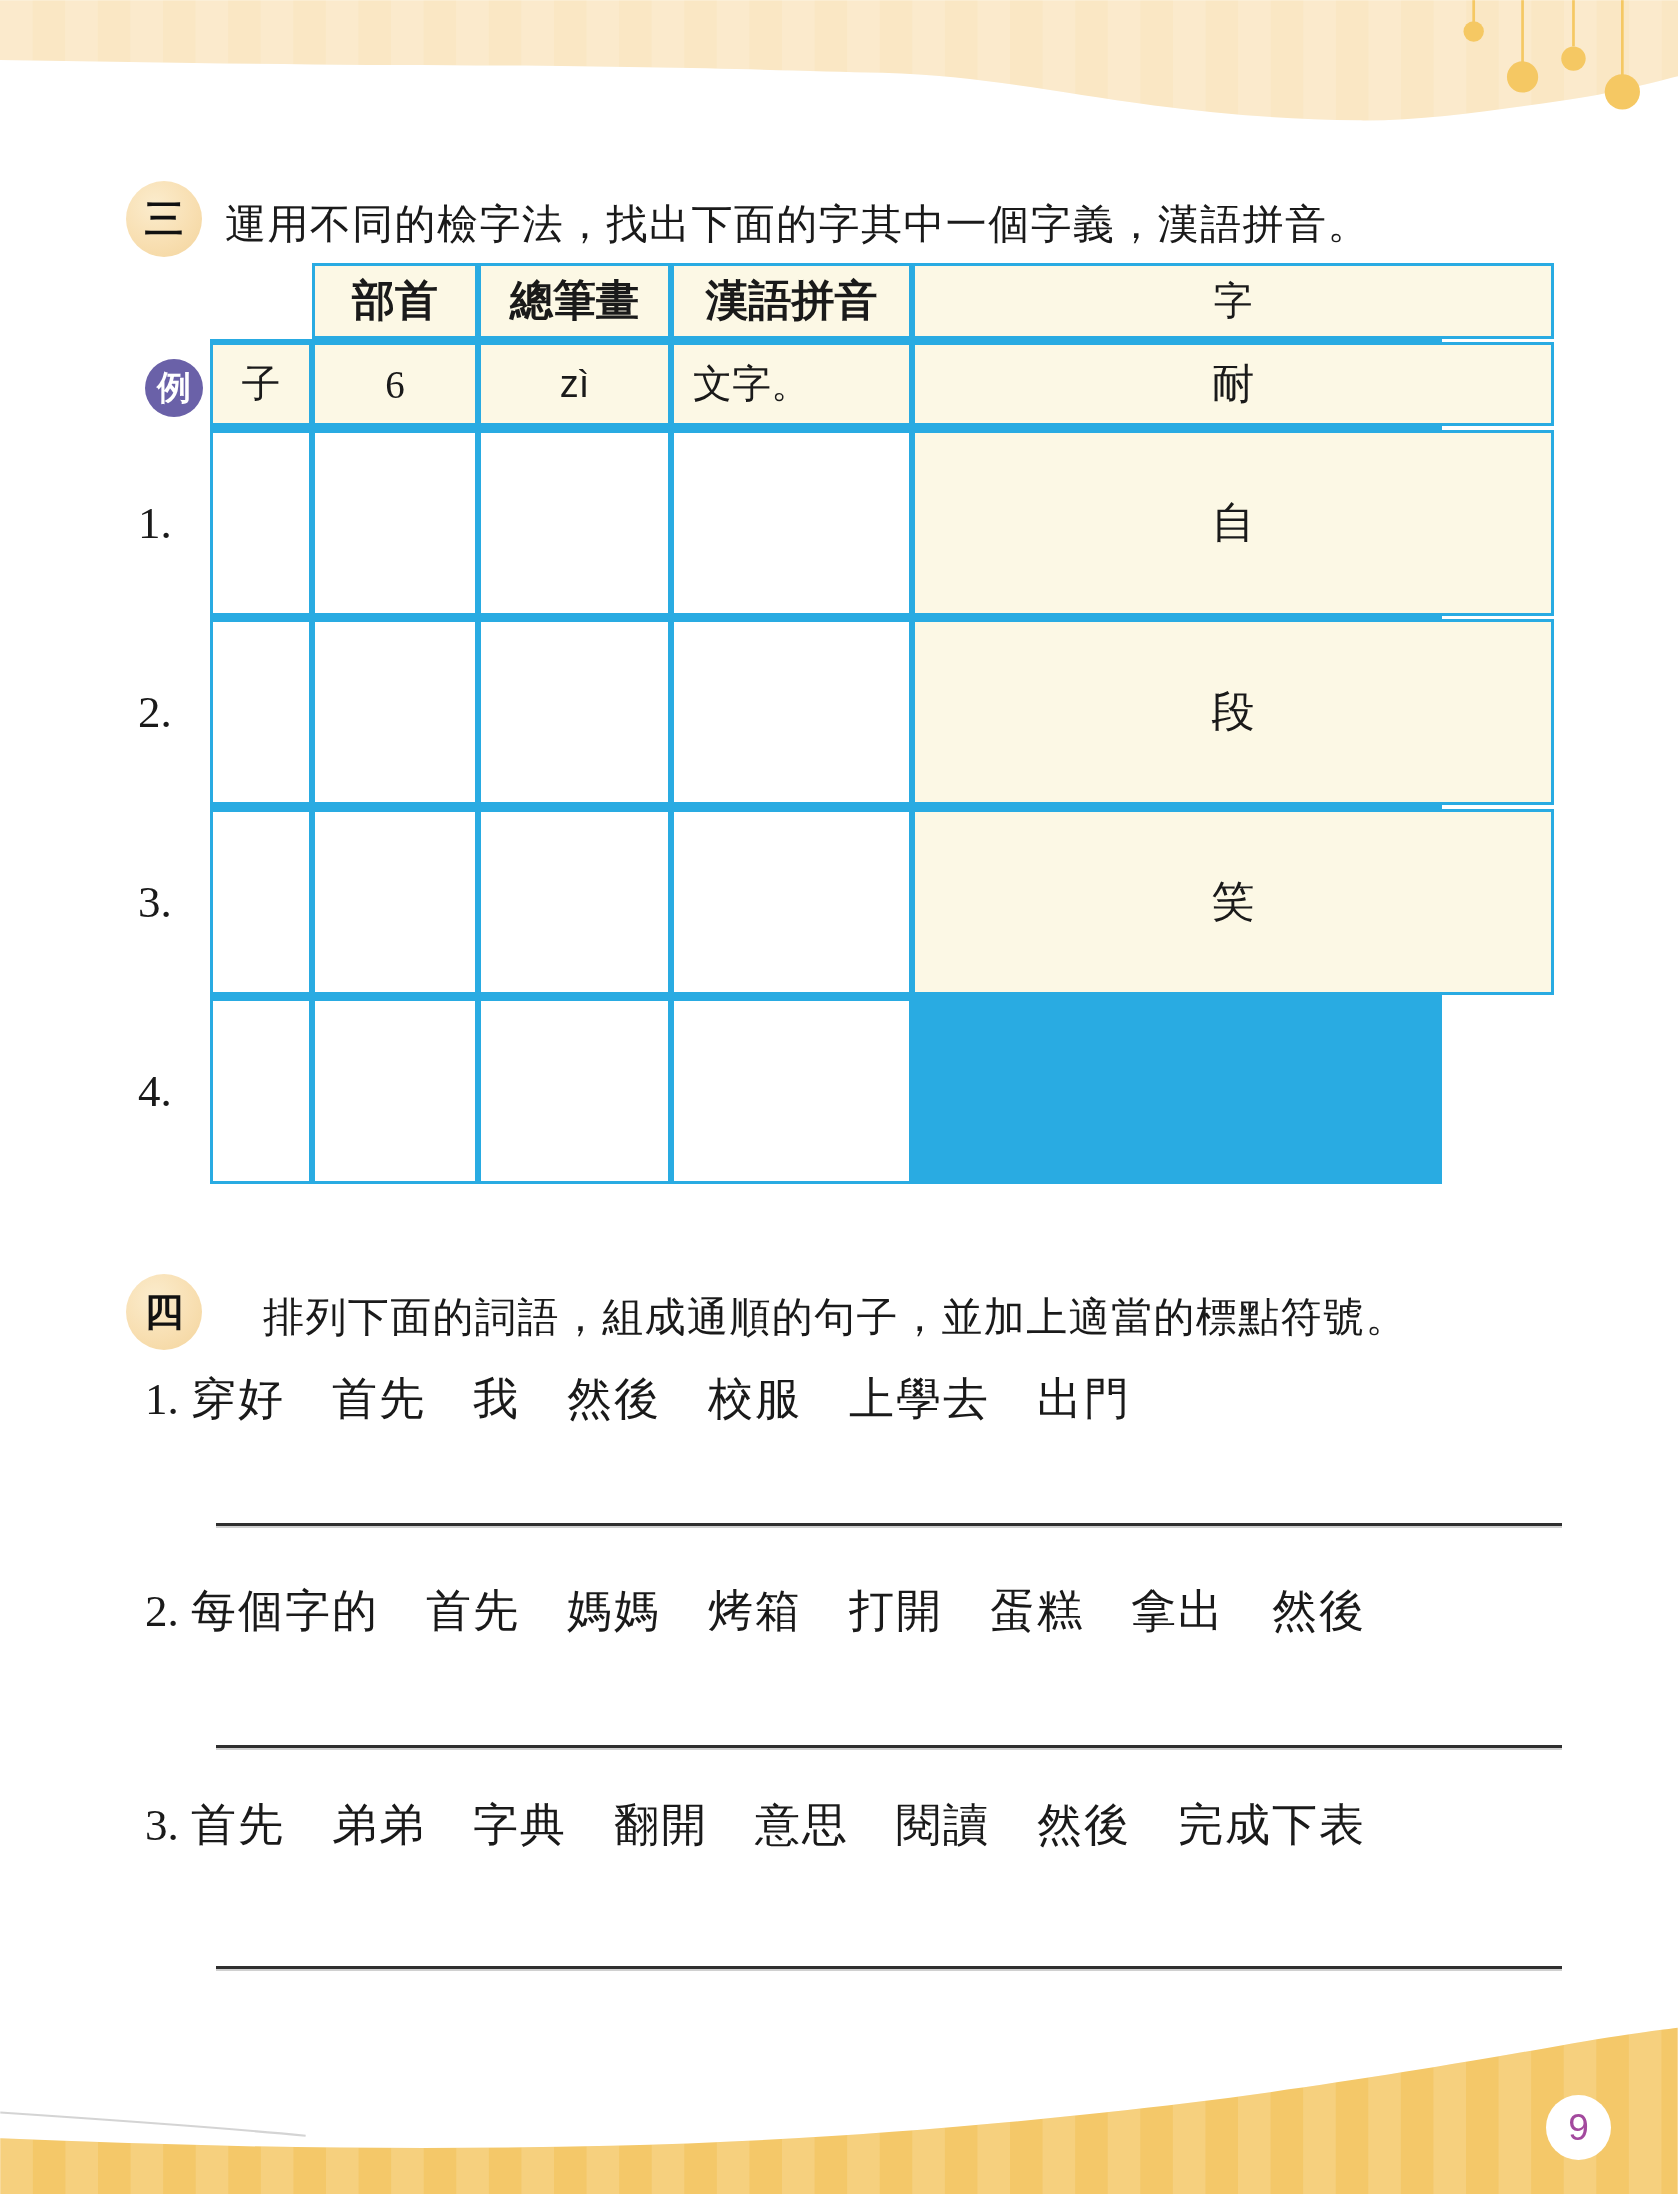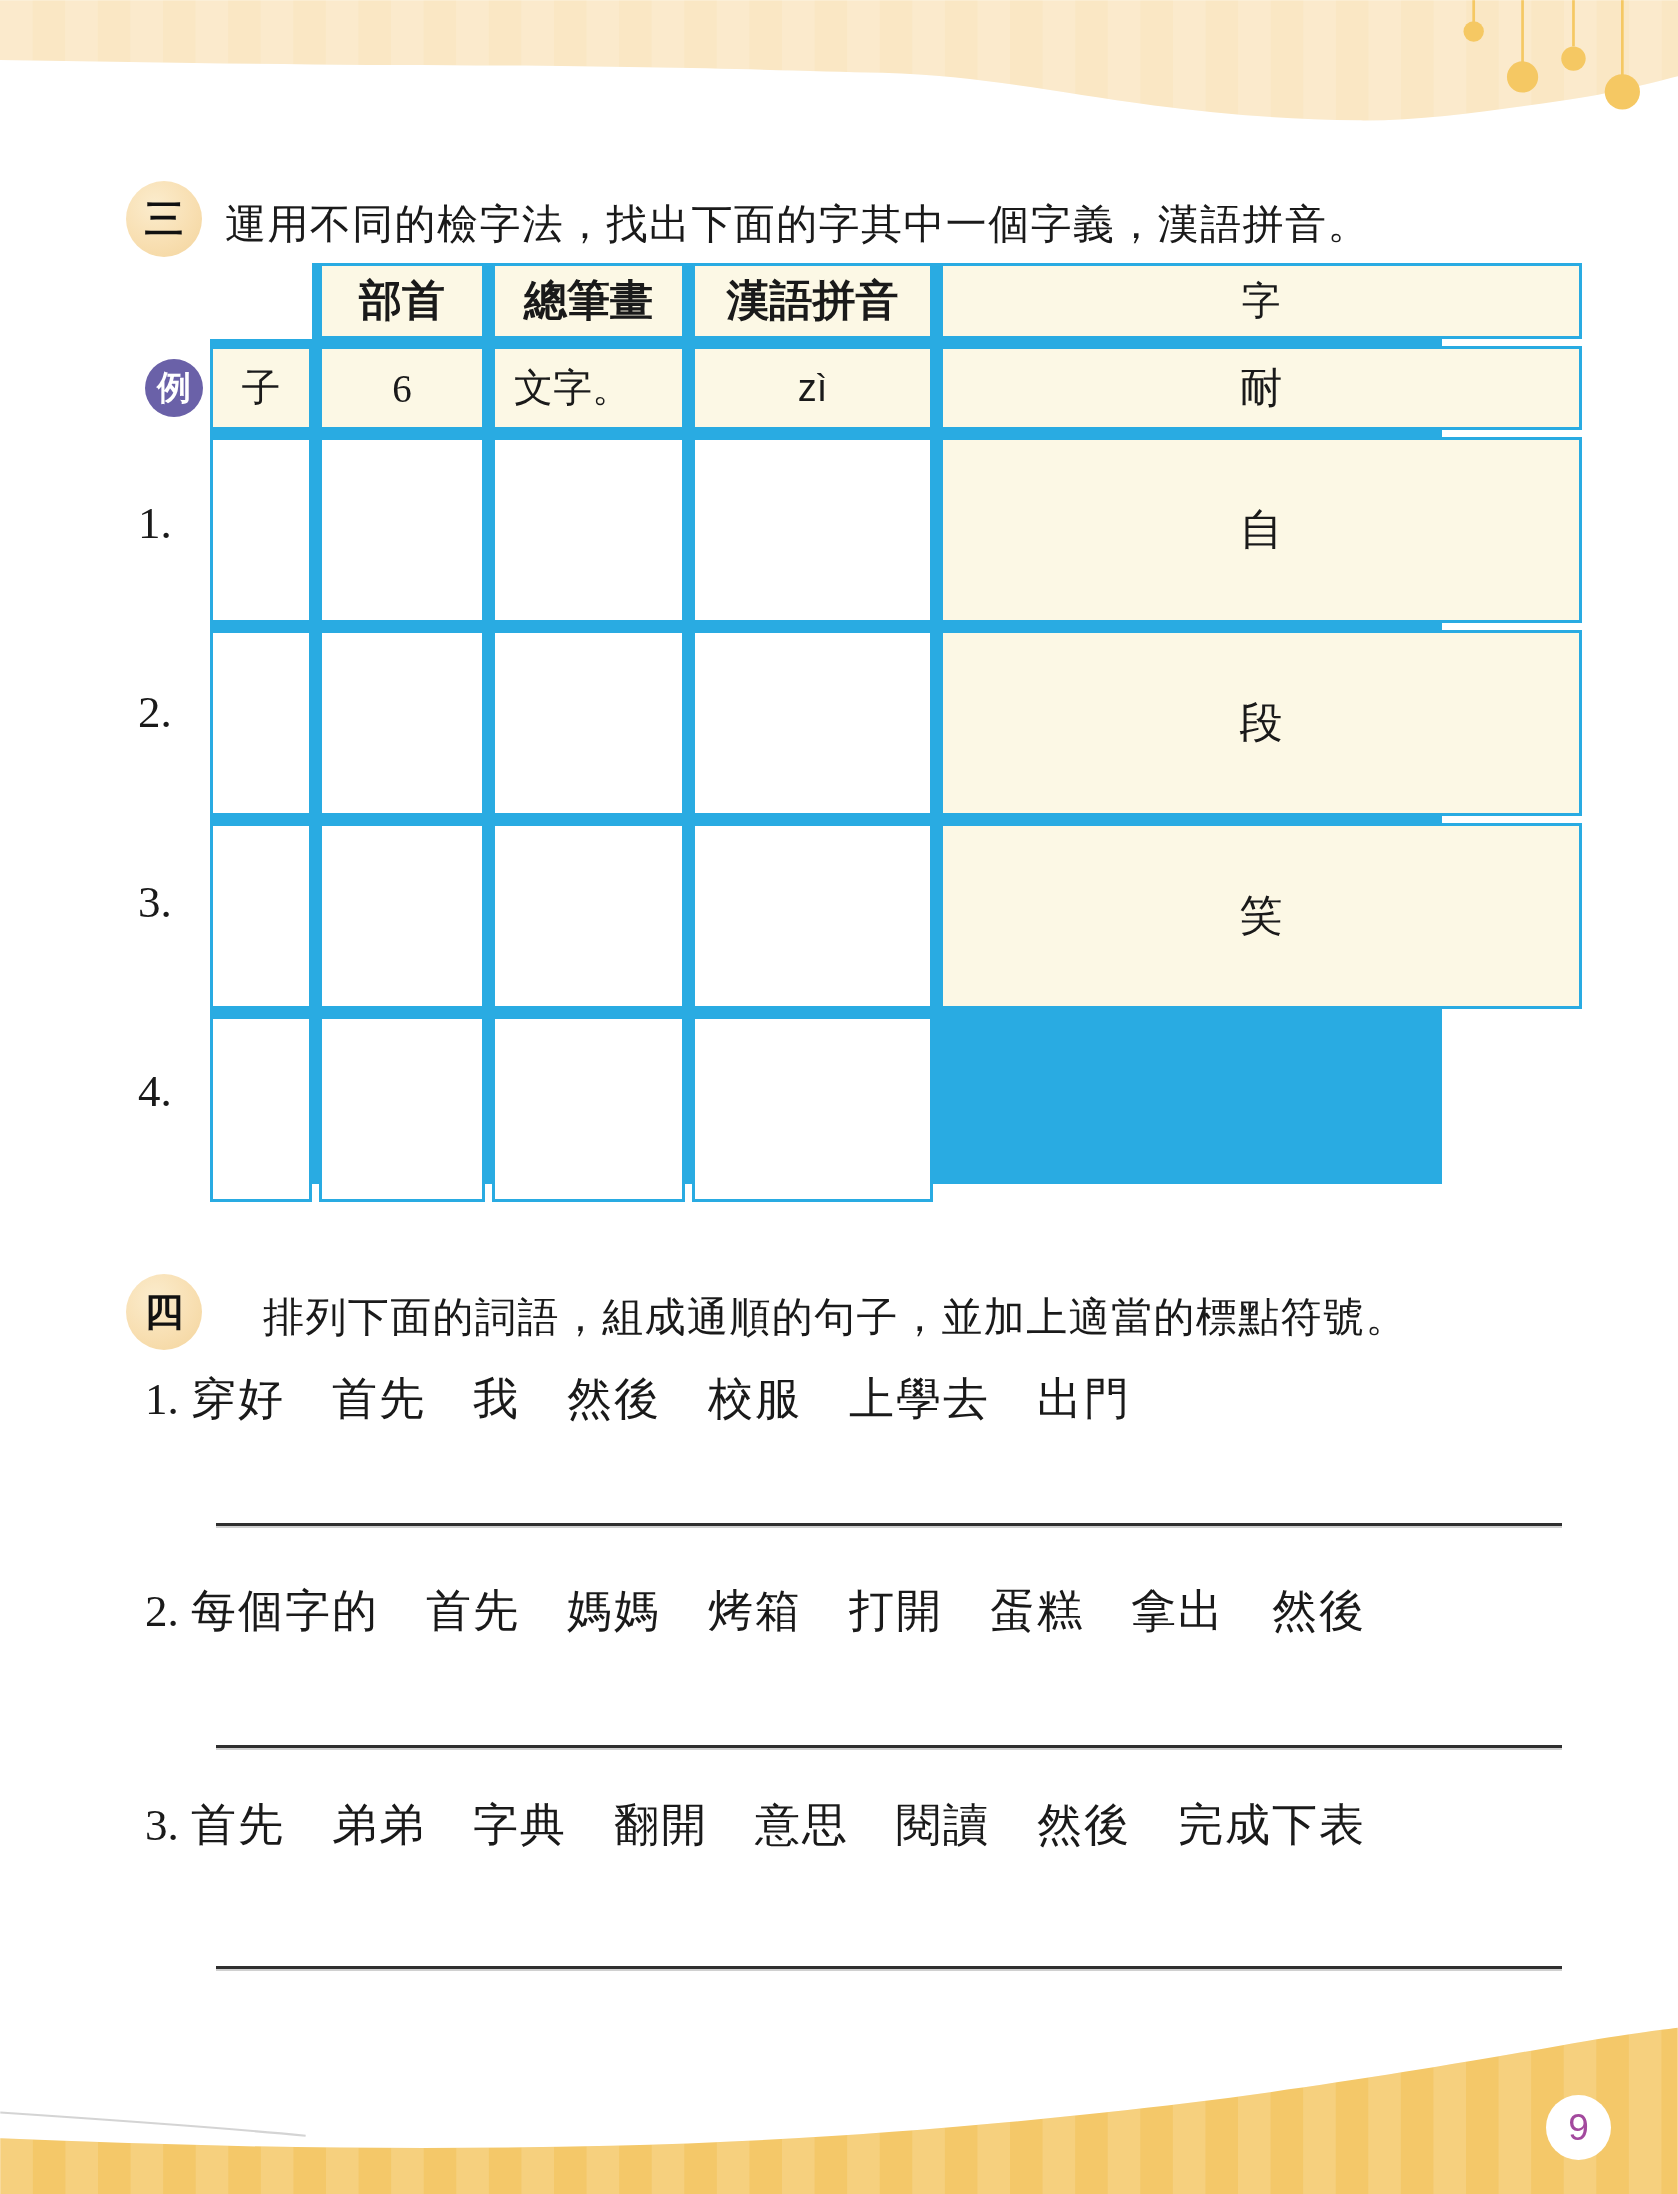--- a/index.html
+++ b/index.html
@@ -23,21 +23,20 @@
     position:absolute;font-size:41px;letter-spacing:1.4px;white-space:nowrap;
   }
 
   
   .dict-table{
     position:absolute;left:210px;top:263px;width:1232px;height:921px;
     display:grid;background:#29ABE2;
     grid-template-columns:102px 166px 193px 241px 642px;
     grid-template-rows:76px 84px 186px 186px 186px 186px;
     row-gap:3.4px;
-    gap:7px;
   }
   .dict-table .cell{
     border:3.4px solid #29ABE2;display:flex;align-items:center;justify-content:center;
     background:#ffffff;
   }
   .dict-table .corner{border:none;background:#ffffff;}
   .dict-table .cream{background:#FCF8E5;}
   .dict-table .hcell{font-size:43px;font-weight:bold;}
   .dict-table .charcell{font-size:43px;}
   .dict-table .excell{font-size:39px;}
@@ -121,22 +120,22 @@
   <div class="dict-table">
 
     <div class="cell corner"></div>
     <div class="cell cream hcell">部首</div>
     <div class="cell cream hcell">總筆畫</div>
     <div class="cell cream hcell">漢語拼音</div>
 
     <div class="cell cream excell">字</div>
     <div class="cell cream excell">子</div>
     <div class="cell cream excell">6</div>
+    <div class="cell cream pinyin">zì</div>
     <div class="cell cream excell meaning">文字。</div>
-    <div class="cell cream pinyin">zì</div>
 
     <div class="cell cream charcell">耐</div>
     <div class="cell"></div>
     <div class="cell"></div>
     <div class="cell"></div>
     <div class="cell"></div>
 
     <div class="cell cream charcell">自</div>
     <div class="cell"></div>
     <div class="cell"></div>

